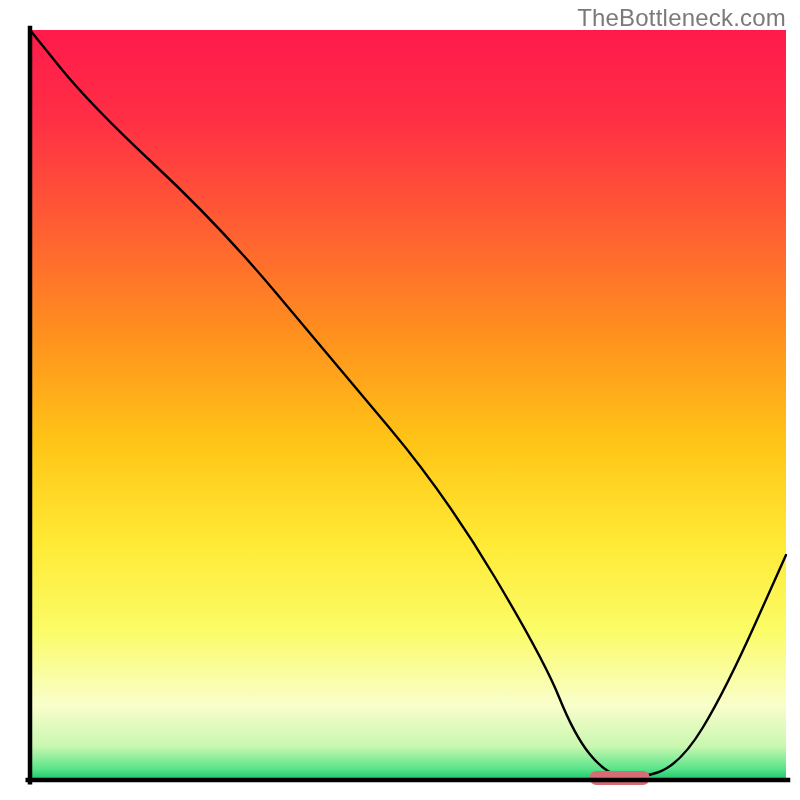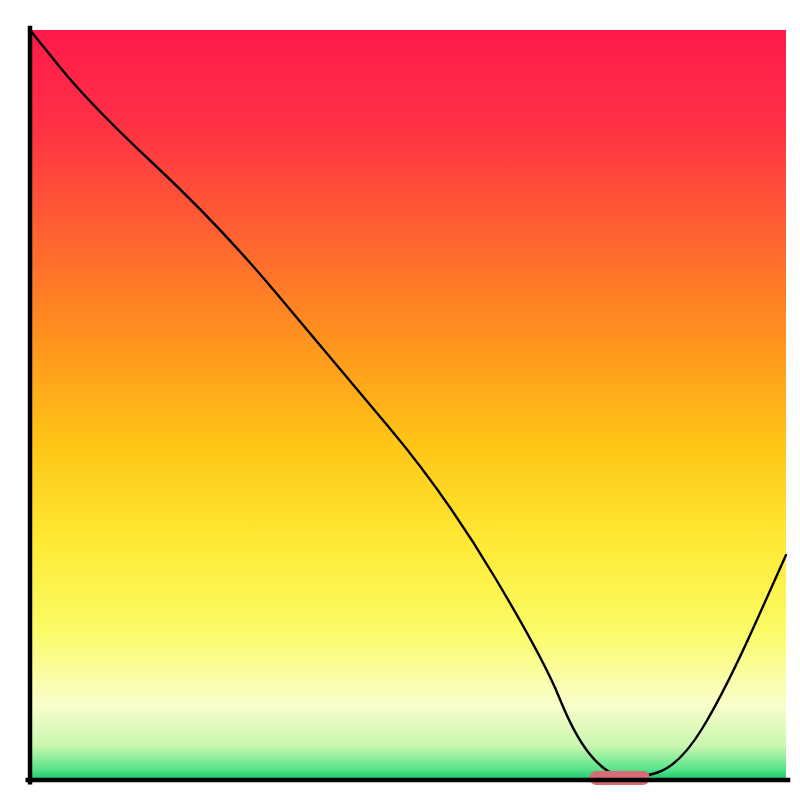--- a/index.html
+++ b/index.html
@@ -28,20 +28,21 @@
   svg {
     position: absolute;
     top: 0;
     left: 0;
   }
 </style>
 </head>
 <body>
 
 <div class="container">
+  <div class="watermark">TheBottleneck.com</div>
   <svg id="chart-svg" width="800" height="800">
       <defs>
         <linearGradient id="bg-grad" x1="0" y1="0" x2="0" y2="1">
           <stop offset="0%" stop-color="#ff1a4b"></stop>
           <stop offset="12%" stop-color="#ff2f45"></stop>
           <stop offset="25%" stop-color="#ff5a34"></stop>
           <stop offset="40%" stop-color="#ff8e1f"></stop>
           <stop offset="55.00000000000001%" stop-color="#ffc516"></stop>
           <stop offset="68%" stop-color="#ffe934"></stop>
           <stop offset="80%" stop-color="#fbfc66"></stop>

